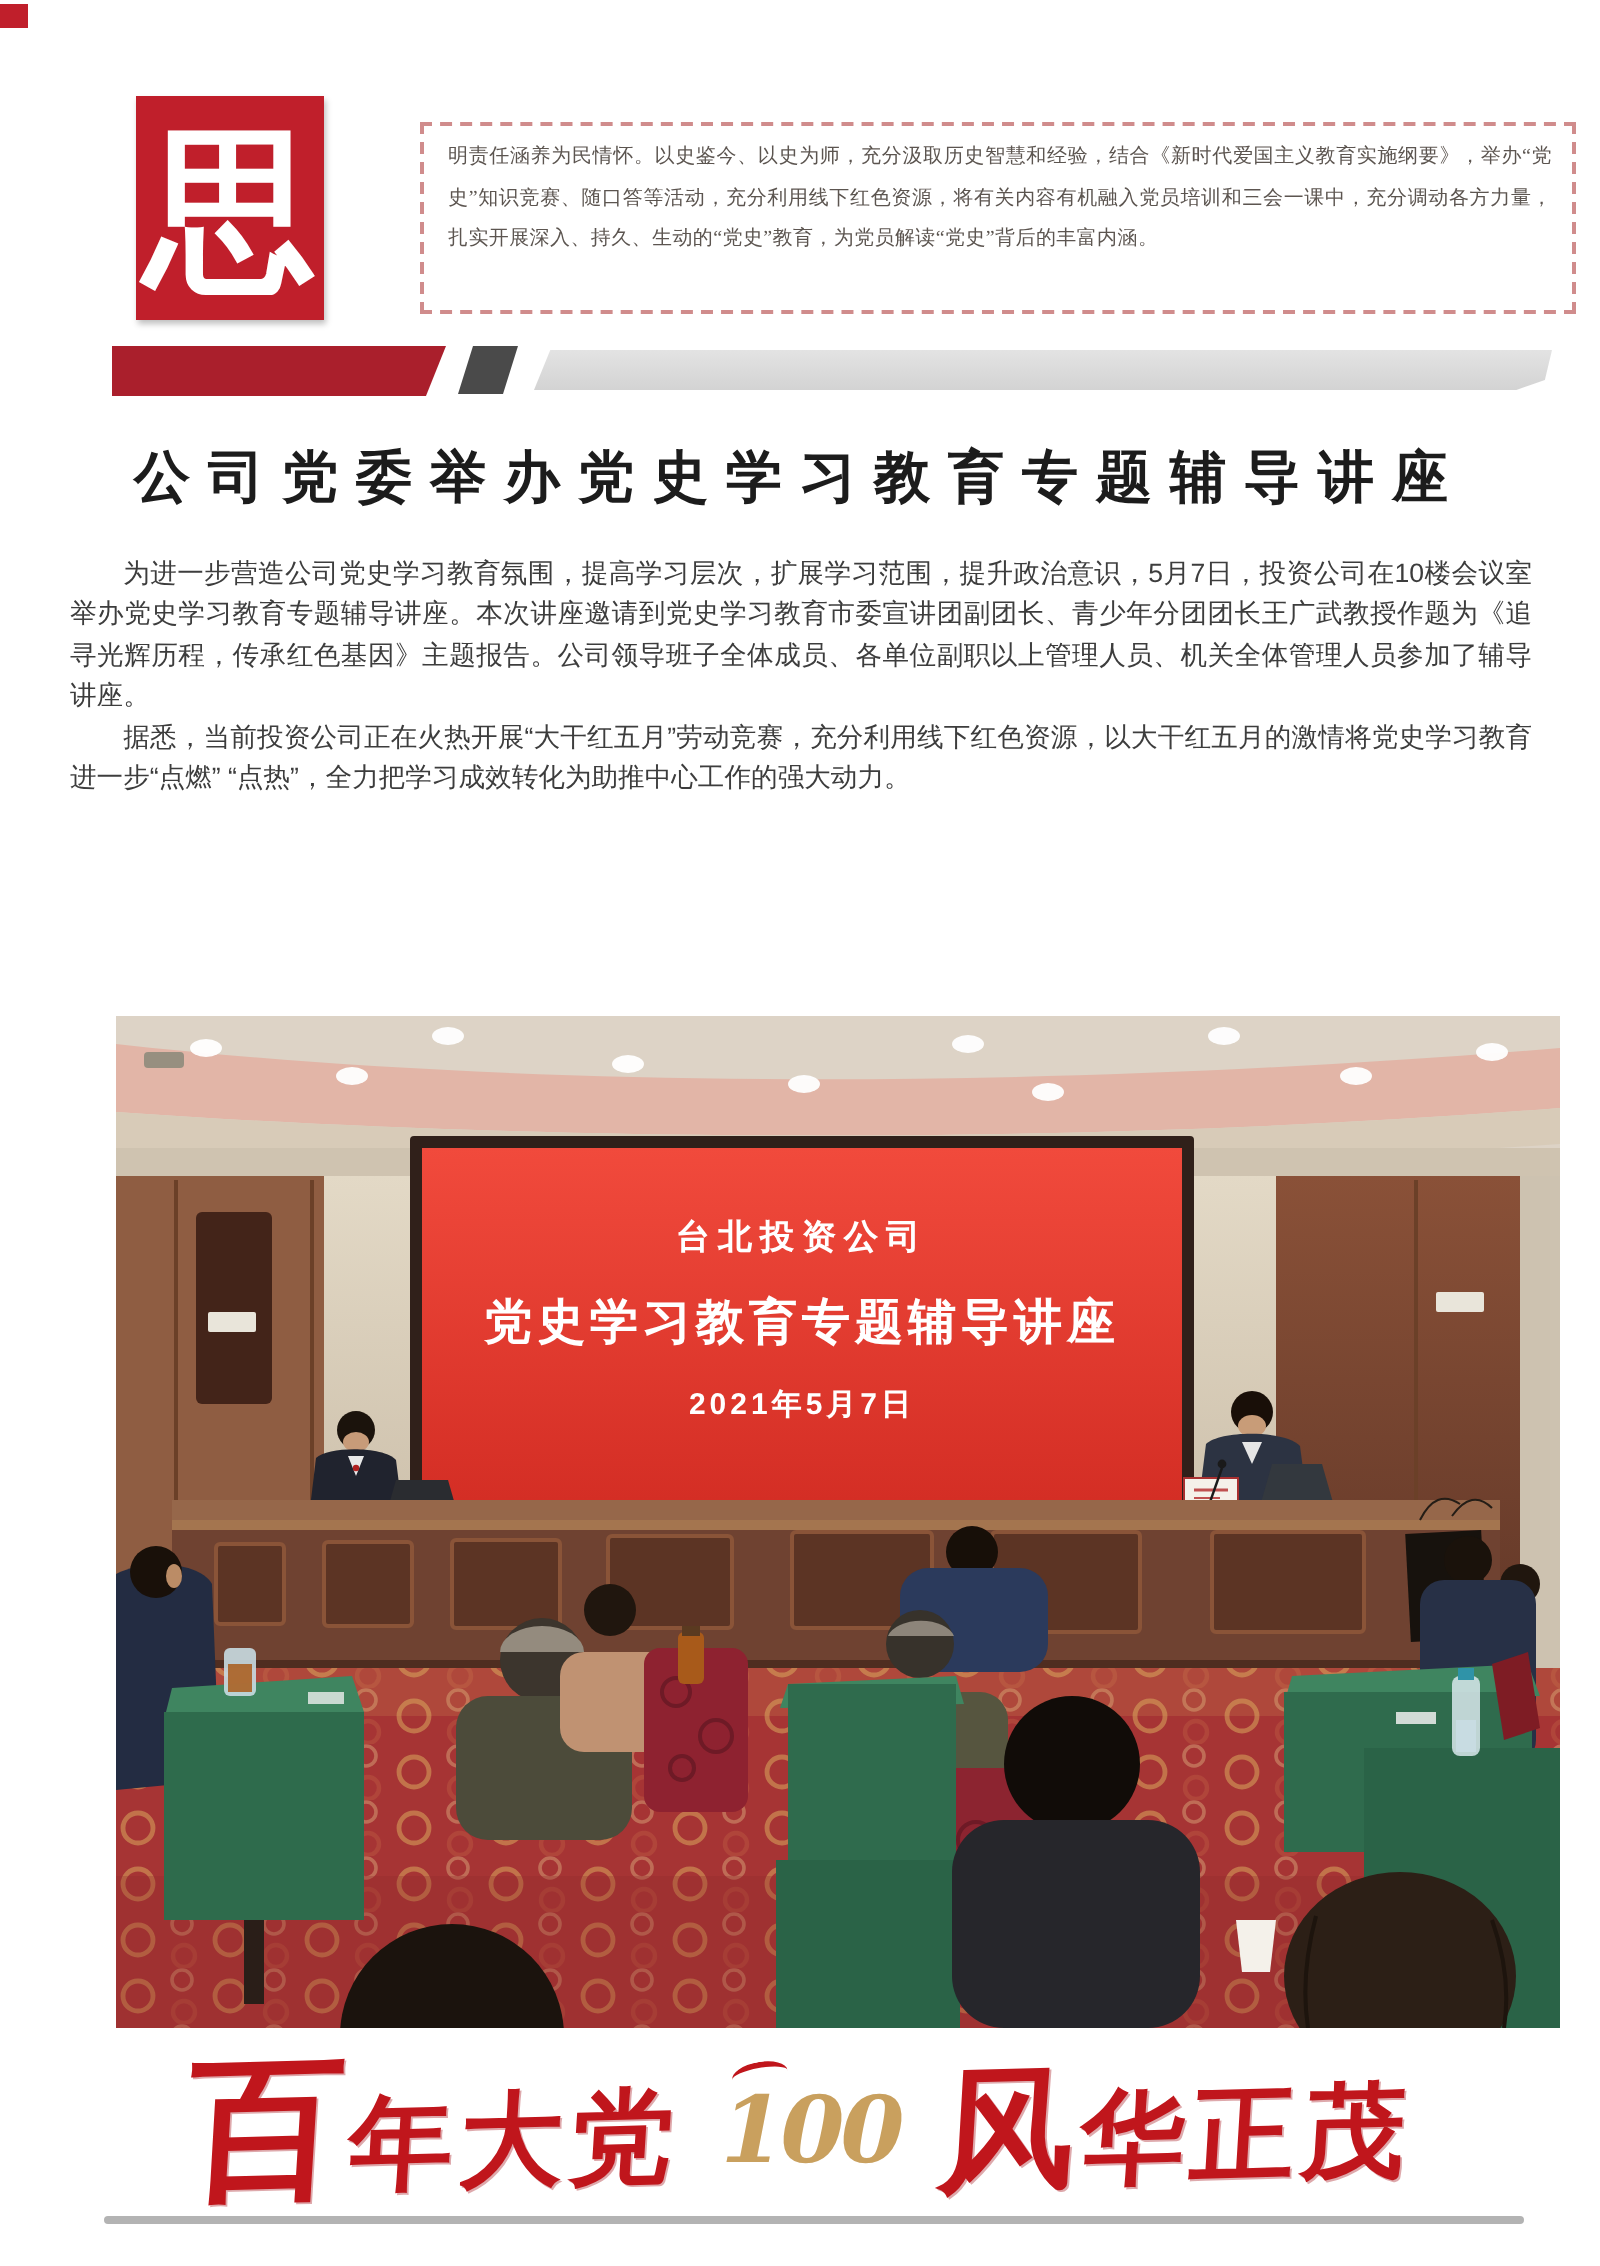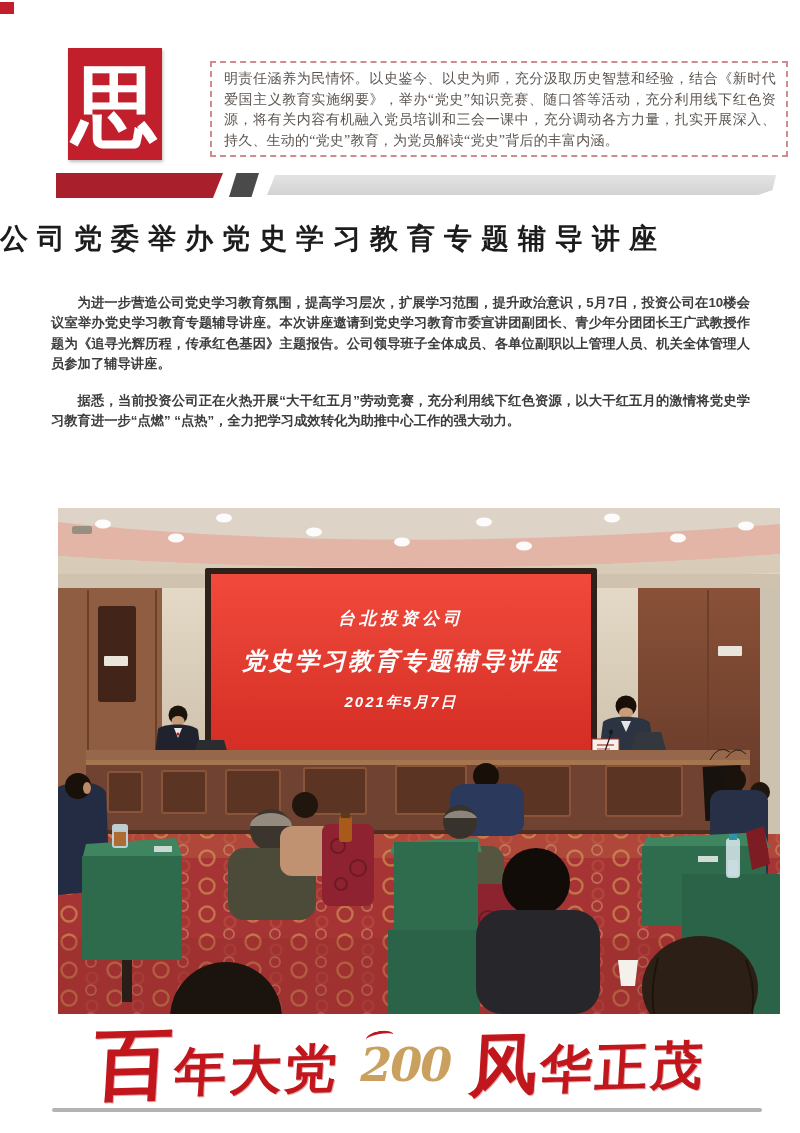--- a/index.html
+++ b/index.html
@@ -11,41 +11,41 @@
   .corner-mark{left:0;top:2px;width:14px;height:12px;background:#c01f2b;}
 
   
   .logo{left:68px;top:48px;width:94px;height:112px;background:#c01f2b;box-shadow:1px 2px 3px rgba(0,0,0,.25);}
   .logo-char{display:block;width:100%;height:100%;line-height:116px;text-align:center;color:#fff;
              font-size:86px;font-weight:900;font-family:"DejaVu Sans",sans-serif;}
 
   
   .intro-box{left:210px;top:61px;width:578px;height:96px;border:2px dashed #d08c8c;box-sizing:border-box;
              padding:6px 10px 6px 12px;}
-  .intro-text{font-family:"Liberation Serif","DejaVu Serif",serif;font-size:14px;line-height:20.6px;
+  .intro-text{font-family:"Liberation Serif","DejaVu Serif",serif;font-size:10px;line-height:20.6px;
               color:#5c5550;text-align:justify;letter-spacing:.2px;}
 
   
   .div-red{left:56px;top:173px;width:167px;height:25px;background:#aa1f2c;
            clip-path:polygon(0 0,100% 0,94% 100%,0 100%);}
   .div-dark{left:229px;top:173px;width:30px;height:24px;background:#4a4a4a;
             clip-path:polygon(25% 0,100% 0,75% 100%,0 100%);}
   .div-gray{left:267px;top:175px;width:509px;height:20px;background:linear-gradient(#e3e3e3,#d3d3d3);
             clip-path:polygon(1.6% 0,100% 0,99.3% 75%,96.5% 100%,0 100%);}
 
   
-  .headline{left:0;top:220px;width:800px;text-align:left;font-size:28px;font-weight:900;
+  .headline{left:0;top:220px;width:800px;text-align:center;font-size:28px;font-weight:900;
             color:#1c1c1c;letter-spacing:9px;white-space:nowrap;}
 
   
   .article{left:35px;top:277px;width:731px;font-size:13.3px;line-height:20.4px;color:#3d3d3d;text-align:justify;}
-  .article p{margin:16px;text-indent:2em;font-weight:bold;}
-
-  
-  .photo{left:58px;top:508px;width:722px;height:506px;font-style:italic;}
+  .article p{margin:0;text-indent:2em;}
+
+  
+  .photo{left:58px;top:508px;width:722px;height:506px;}
   .photo svg{display:block;}
 
   
   .banner{left:40px;top:1020px;width:720px;height:86px;display:flex;align-items:center;
           justify-content:center;gap:20px;}
   .b-red{font-family:"DejaVu Serif","Liberation Serif",serif;font-weight:bold;color:#c0161c;
          font-size:52px;letter-spacing:3px;transform:skewX(-5deg) rotate(-1.5deg);
          text-shadow:1px 1px 0 rgba(160,10,16,.35);}
   .b-left::first-letter{font-size:1.5em;}
   .b-right::first-letter{font-size:1.3em;}
@@ -265,19 +265,19 @@
         <ellipse cx="642" cy="480" rx="58" ry="52" fill="#2c1f16"></ellipse>
         <path d="M600,450 q-8,30 -4,56" fill="none" stroke="#1d140d" stroke-width="2"></path>
         <path d="M688,452 q10,28 6,54" fill="none" stroke="#1d140d" stroke-width="2"></path>
         <polygon points="560,452 580,452 577,478 563,478" fill="#f4f1ea"></polygon>
       </g>
     </svg>
   </div>
 
   <div class="abs banner">
     <span class="b-red b-left">百年大党</span>
-    <span class="b-gold"><span class="flame"></span><span>200</span></span>
+    <span class="b-gold"><span class="flame"></span><span>100</span></span>
     <span class="b-red b-right">风华正茂</span>
   </div>
 
   <div class="abs footer-rule"></div>
 
 </div>
 
 </body></html>

